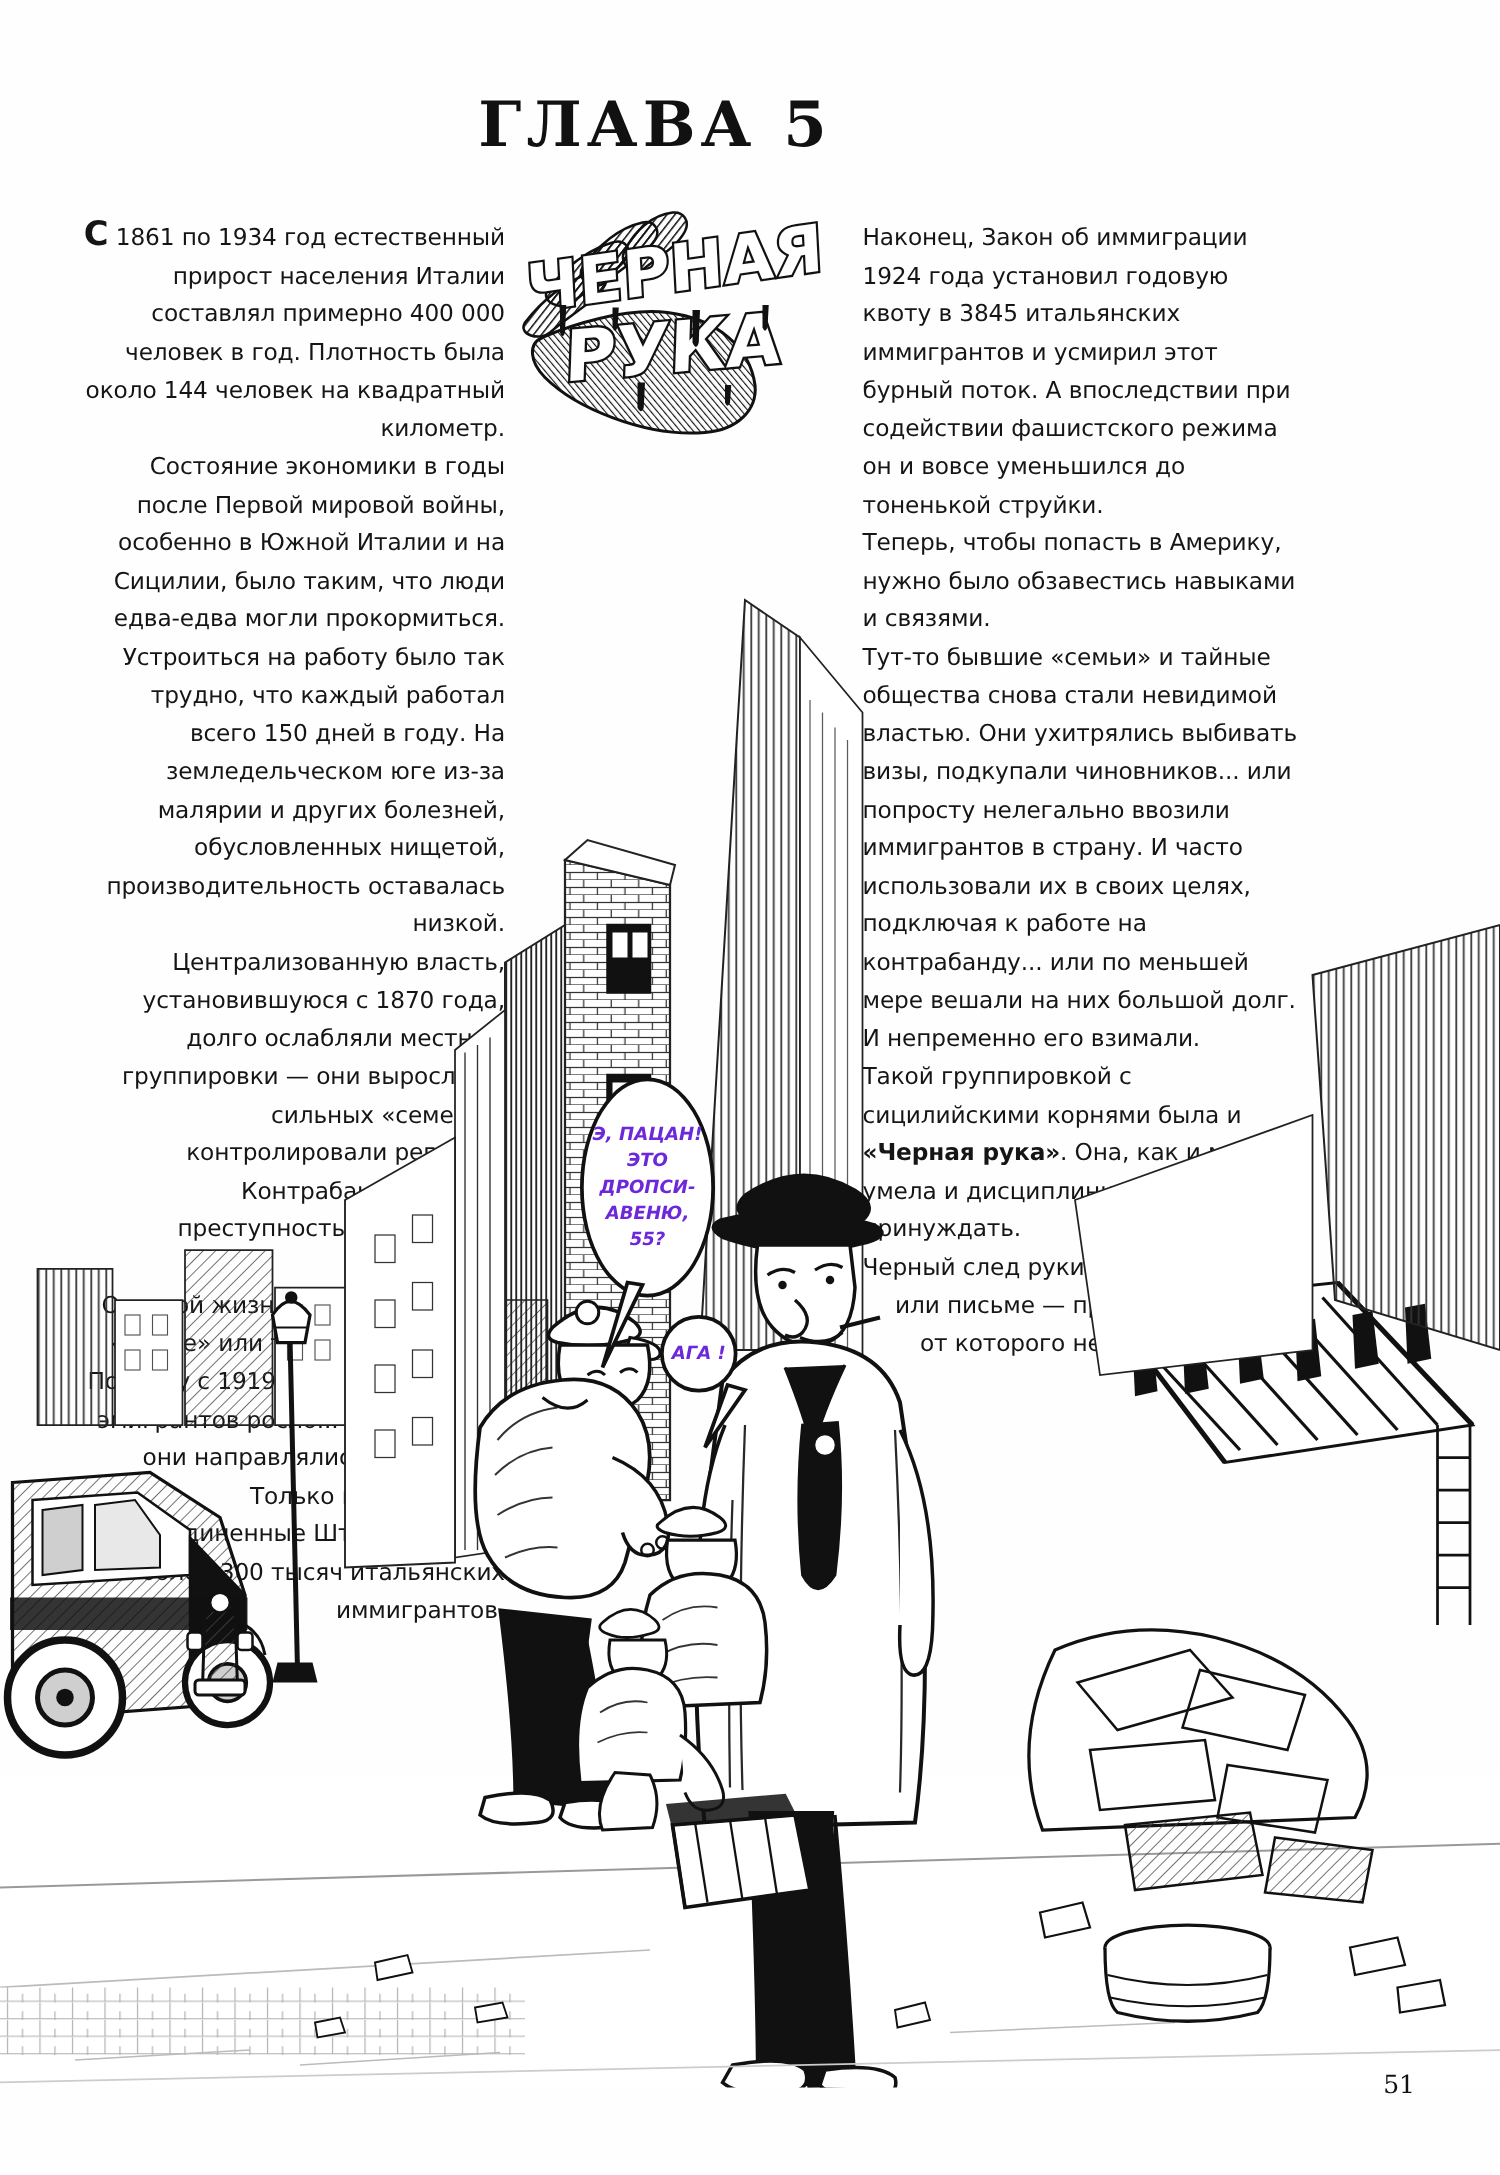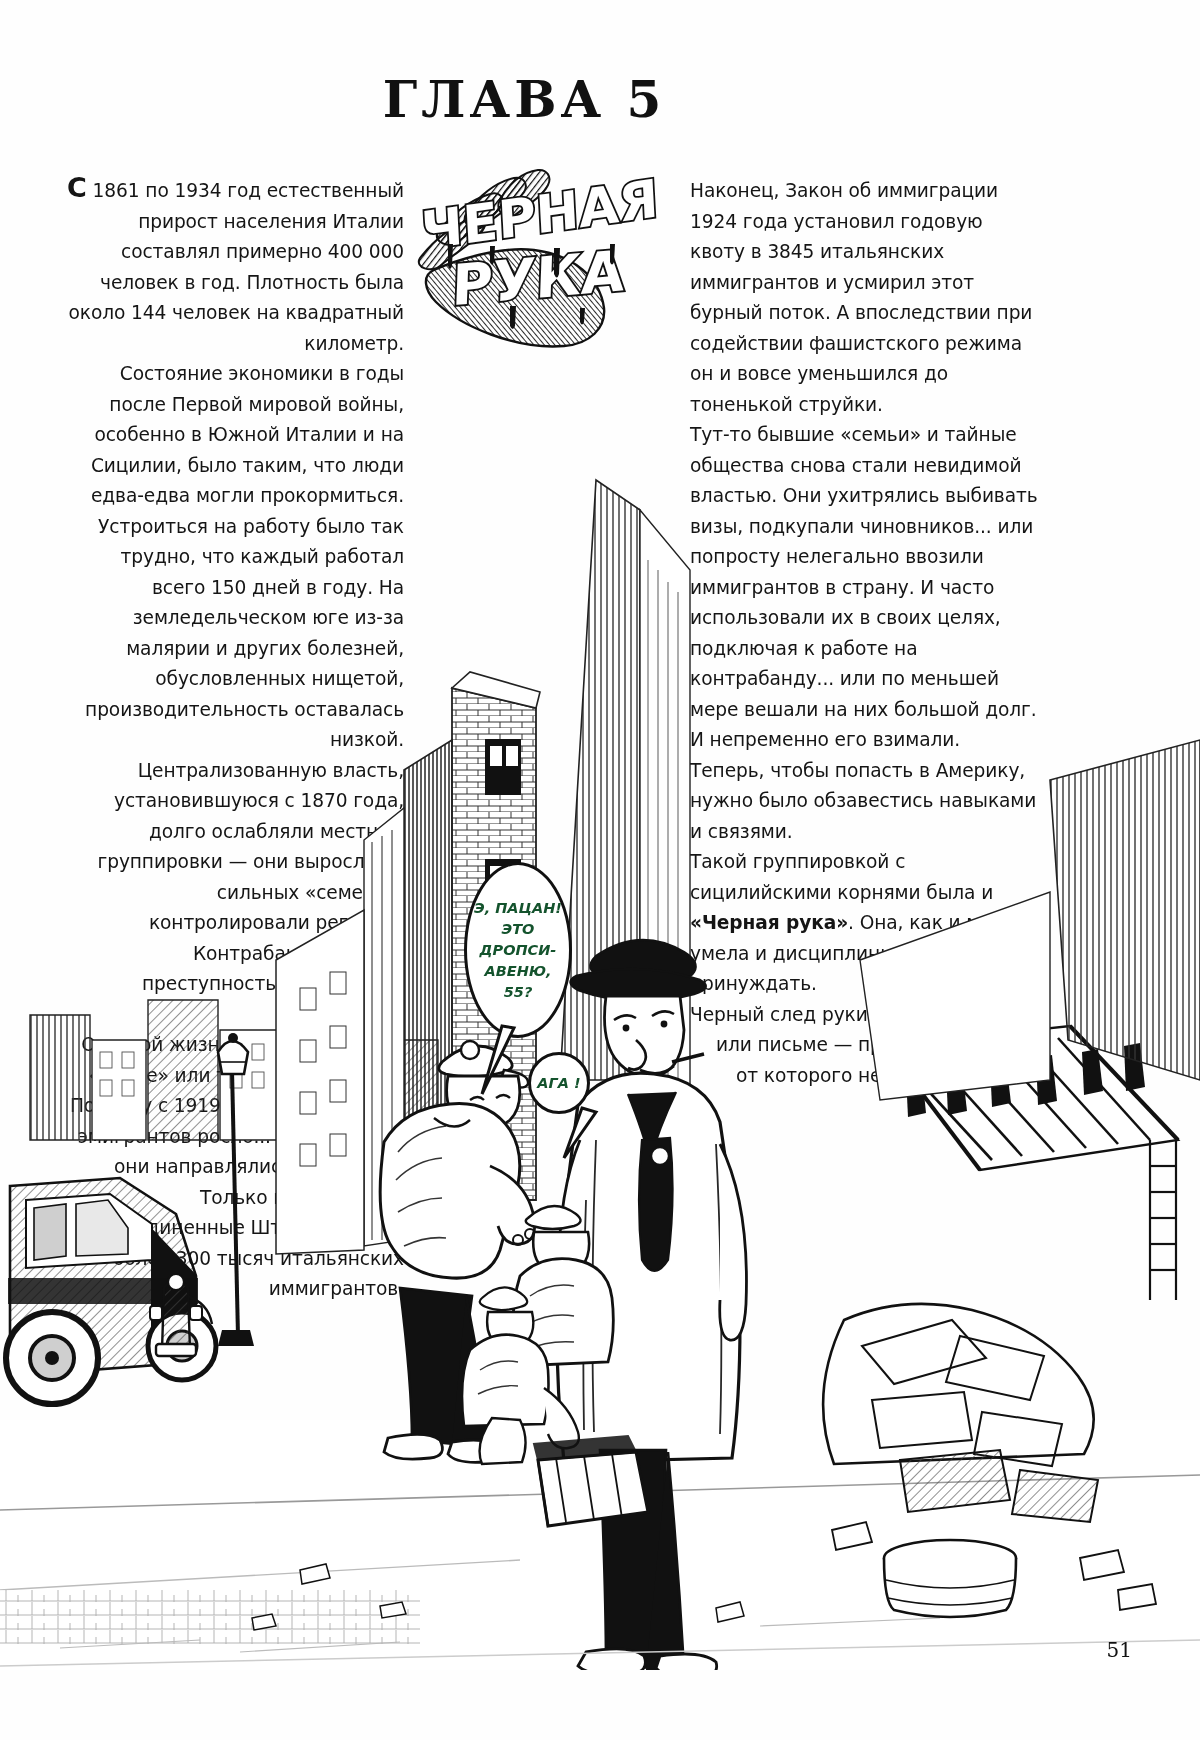--- a/index.html
+++ b/index.html
@@ -38,31 +38,31 @@
   .logo-wrap svg{display:block;}
 
   
   .art{position:absolute;left:0;top:440px;width:1200px;height:1230px;}
   .art svg{display:block;}
 
   
   .balloon{
     position:absolute;background:#ffffff;border:3px solid #111;border-radius:50%;
     font-family:"DejaVu Sans","Liberation Sans",sans-serif;
-    font-weight:700;font-style:italic;text-align:center;color:#14532d;
+    font-weight:700;font-style:italic;text-align:center;color:#6d28d9;
     display:flex;align-items:center;justify-content:center;
     box-sizing:border-box;
   }
   .balloon-kid{left:464px;top:862px;width:108px;height:176px;font-size:14.5px;line-height:21px;padding:6px;}
   .balloon-aga{left:528px;top:1052px;width:62px;height:62px;font-size:14.5px;line-height:17px;}
   .tail{position:absolute;}
 
   
   .folio{
-    position:absolute;right:68px;bottom:78px;
+    position:absolute;right:68px;bottom:61px;
     font-family:"DejaVu Serif","Liberation Serif",serif;font-size:20px;color:#111;
   }
 </style>
 </head>
 <body>
 
 <div class="page">
 
   <div class="chapter-title">ГЛАВА 5</div>
 
@@ -70,22 +70,22 @@
     <p><span class="dropcap">С</span><span> 1861 по 1934 год естественный прирост населения Италии составлял примерно 400 000 человек в год. Плотность была около 144 человек на квадратный километр.</span></p>
     <p>Состояние экономики в годы после Первой мировой войны, особенно в Южной Италии и на Сицилии, было таким, что люди едва-едва могли прокормиться. Устроиться на работу было так трудно, что каждый работал всего 150 дней в году. На земледельческом юге из-за малярии и других болезней, обусловленных нищетой, производительность оставалась низкой.</p>
     <p>Централизованную власть, установившуюся с 1870 года, долго ослабляли местные группировки — они выросли из сильных «семей» и контролировали регионы. Контрабанда, мелкая преступность и коррупция процветали.</p>
     <p>Основой жизни была лояльность «семье» или тайному обществу.</p>
     <p>Поэтому с 1919 по 1924 год число эмигрантов росло... и в основном они направлялись в Америку.</p>
     <p>Только в 1920 году в Соединенные Штаты въехало более 300 тысяч итальянских иммигрантов.</p>
   </div>
 
   <div class="col col-right">
     <p>Наконец, Закон об иммиграции 1924 года установил годовую квоту в 3845 итальянских иммигрантов и усмирил этот бурный поток. А впоследствии при содействии фашистского режима он и вовсе уменьшился до тоненькой струйки.</p>
+    <p>Теперь, чтобы попасть в Америку, нужно было обзавестись навыками и связями.</p>
     <p>Тут-то бывшие «семьи» и тайные общества снова стали невидимой властью. Они ухитрялись выбивать визы, подкупали чиновников... или попросту нелегально ввозили иммигрантов в страну. И часто использовали их в своих целях, подключая к работе на контрабанду... или по меньшей мере вешали на них большой долг. И непременно его взимали.</p>
-    <p>Теперь, чтобы попасть в Америку, нужно было обзавестись навыками и связями.</p>
     <p><span>Такой группировкой с сицилийскими корнями была и </span><span class="b">«Черная рука»</span><span>. Она, как и мафия, умела и дисциплинировать, и принуждать.</span></p>
     <p>
       <span>Черный след руки на двери</span>
       <span class="indent-right">или письме — предупреждение,</span>
       <span class="indent-right2">от которого не отмахнешься.</span>
     </p>
   </div>
 
   <div class="logo-wrap">
     <svg width="280" height="190" viewBox="0 0 280 190" xmlns="http://www.w3.org/2000/svg">

